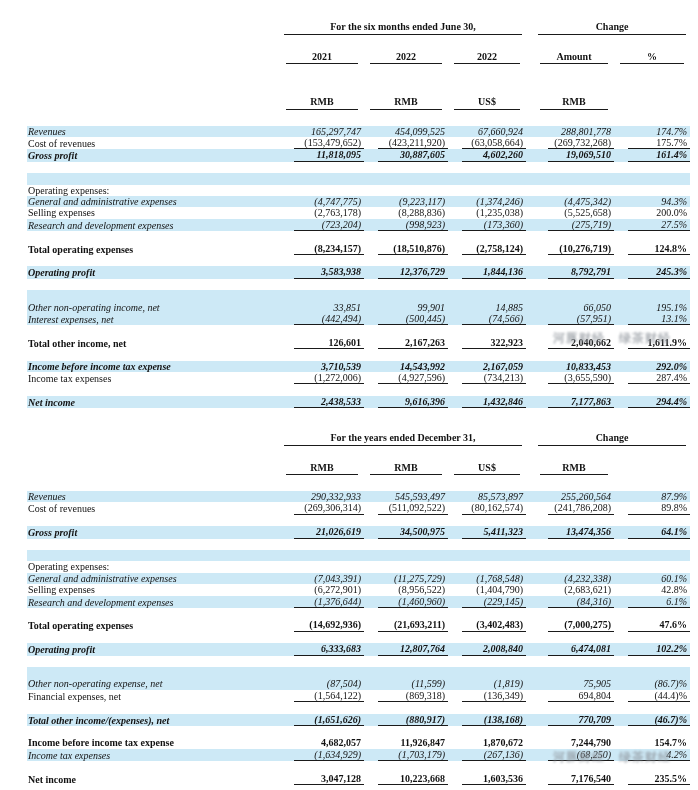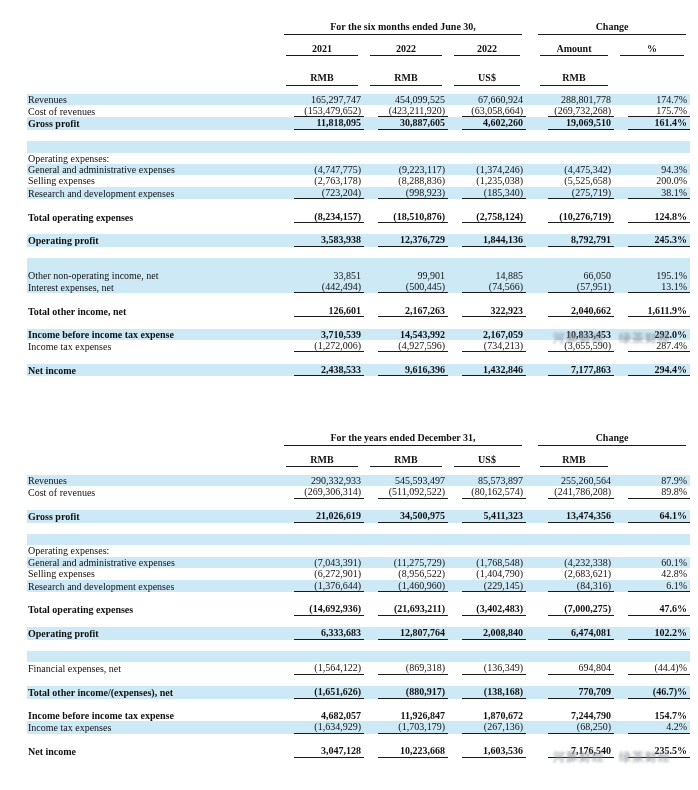--- a/index.html
+++ b/index.html
@@ -9,28 +9,28 @@
     position:relative;overflow:hidden;
   }
   .page{position:relative;width:698px;height:672px;}
   .stmt{position:absolute;left:27px;}
   #stmt1{top:21px;}
   #stmt2{top:432px;}
   table{border-collapse:collapse;table-layout:fixed;width:663px;}
   th,td{padding:0;margin:0;vertical-align:bottom;}
   thead th{font-weight:bold;font-size:10px;line-height:11.5px;height:11.6px;}
   thead .hl{display:block;border-bottom:1px solid #1a1a1a;text-align:center;
-            padding-bottom:1px;margin:8px 6px;}
+            padding-bottom:1px;margin:16px 6px;}
   thead .span-h .hl{margin:0 4px;}
   tbody td{font-size:10px;line-height:11.4px;height:11.4px;}
   td.lbl{text-align:left;padding-left:1px;overflow:hidden;white-space:nowrap;}
   td.num{text-align:right;}
   td.num .v{display:block;text-align:right;padding-right:3px;margin-left:14px;}
   td.num .v.rule{border-bottom:1px solid #1a1a1a;}
-  tr.blue{background:var(--stripe,#cde9f6);}
+  tr.blue{background:var(--stripe,#cde9f6);font-style:italic;}
   tr.bold td{font-weight:bold;}
   tr.spacer td{height:11.4px;}
   .wm{
     position:absolute;color:#8d939a;opacity:.7;filter:blur(1.2px);
     font-family:"DejaVu Sans",sans-serif;font-size:12px;font-weight:bold;
     letter-spacing:1px;white-space:nowrap;pointer-events:none;
   }
   .wm span{margin-right:14px;}
   #wm1{top:330px;left:553px;}
   #wm2{top:749px;left:553px;}
@@ -206,28 +206,28 @@
           </tr>
           <tr class="blue">
             <td class="lbl">Research and development expenses</td>
             <td class="num">
               <span class="v rule">(723,204)</span>
             </td>
             <td class="num">
               <span class="v rule">(998,923)</span>
             </td>
             <td class="num">
-              <span class="v rule">(185,340)</span>
+              <span class="v rule">(173,360)</span>
             </td>
             <td class="gap"></td>
             <td class="num">
               <span class="v rule">(275,719)</span>
             </td>
             <td class="num">
-              <span class="v rule">38.1%</span>
+              <span class="v rule">27.5%</span>
             </td>
           </tr>
           <tr class="spacer">
             <td colspan="7" class="lbl"></td>
           </tr>
           <tr class="bold">
             <td class="lbl">Total operating expenses</td>
             <td class="num">
               <span class="v rule">(8,234,157)</span>
             </td>
@@ -610,20 +610,39 @@
             <td class="num">
               <span class="v rule">102.2%</span>
             </td>
           </tr>
           <tr class="spacer">
             <td colspan="7" class="lbl"></td>
           </tr>
           <tr class="blue spacer">
             <td colspan="7" class="lbl"></td>
           </tr>
+          <tr class="blue">
+            <td class="lbl">Other non-operating expense, net</td>
+            <td class="num">
+              <span class="v">(87,504)</span>
+            </td>
+            <td class="num">
+              <span class="v">(11,599)</span>
+            </td>
+            <td class="num">
+              <span class="v">(1,819)</span>
+            </td>
+            <td class="gap"></td>
+            <td class="num">
+              <span class="v">75,905</span>
+            </td>
+            <td class="num">
+              <span class="v">(86.7)%</span>
+            </td>
+          </tr>
           <tr>
             <td class="lbl">Financial expenses, net</td>
             <td class="num">
               <span class="v rule">(1,564,122)</span>
             </td>
             <td class="num">
               <span class="v rule">(869,318)</span>
             </td>
             <td class="num">
               <span class="v rule">(136,349)</span>

